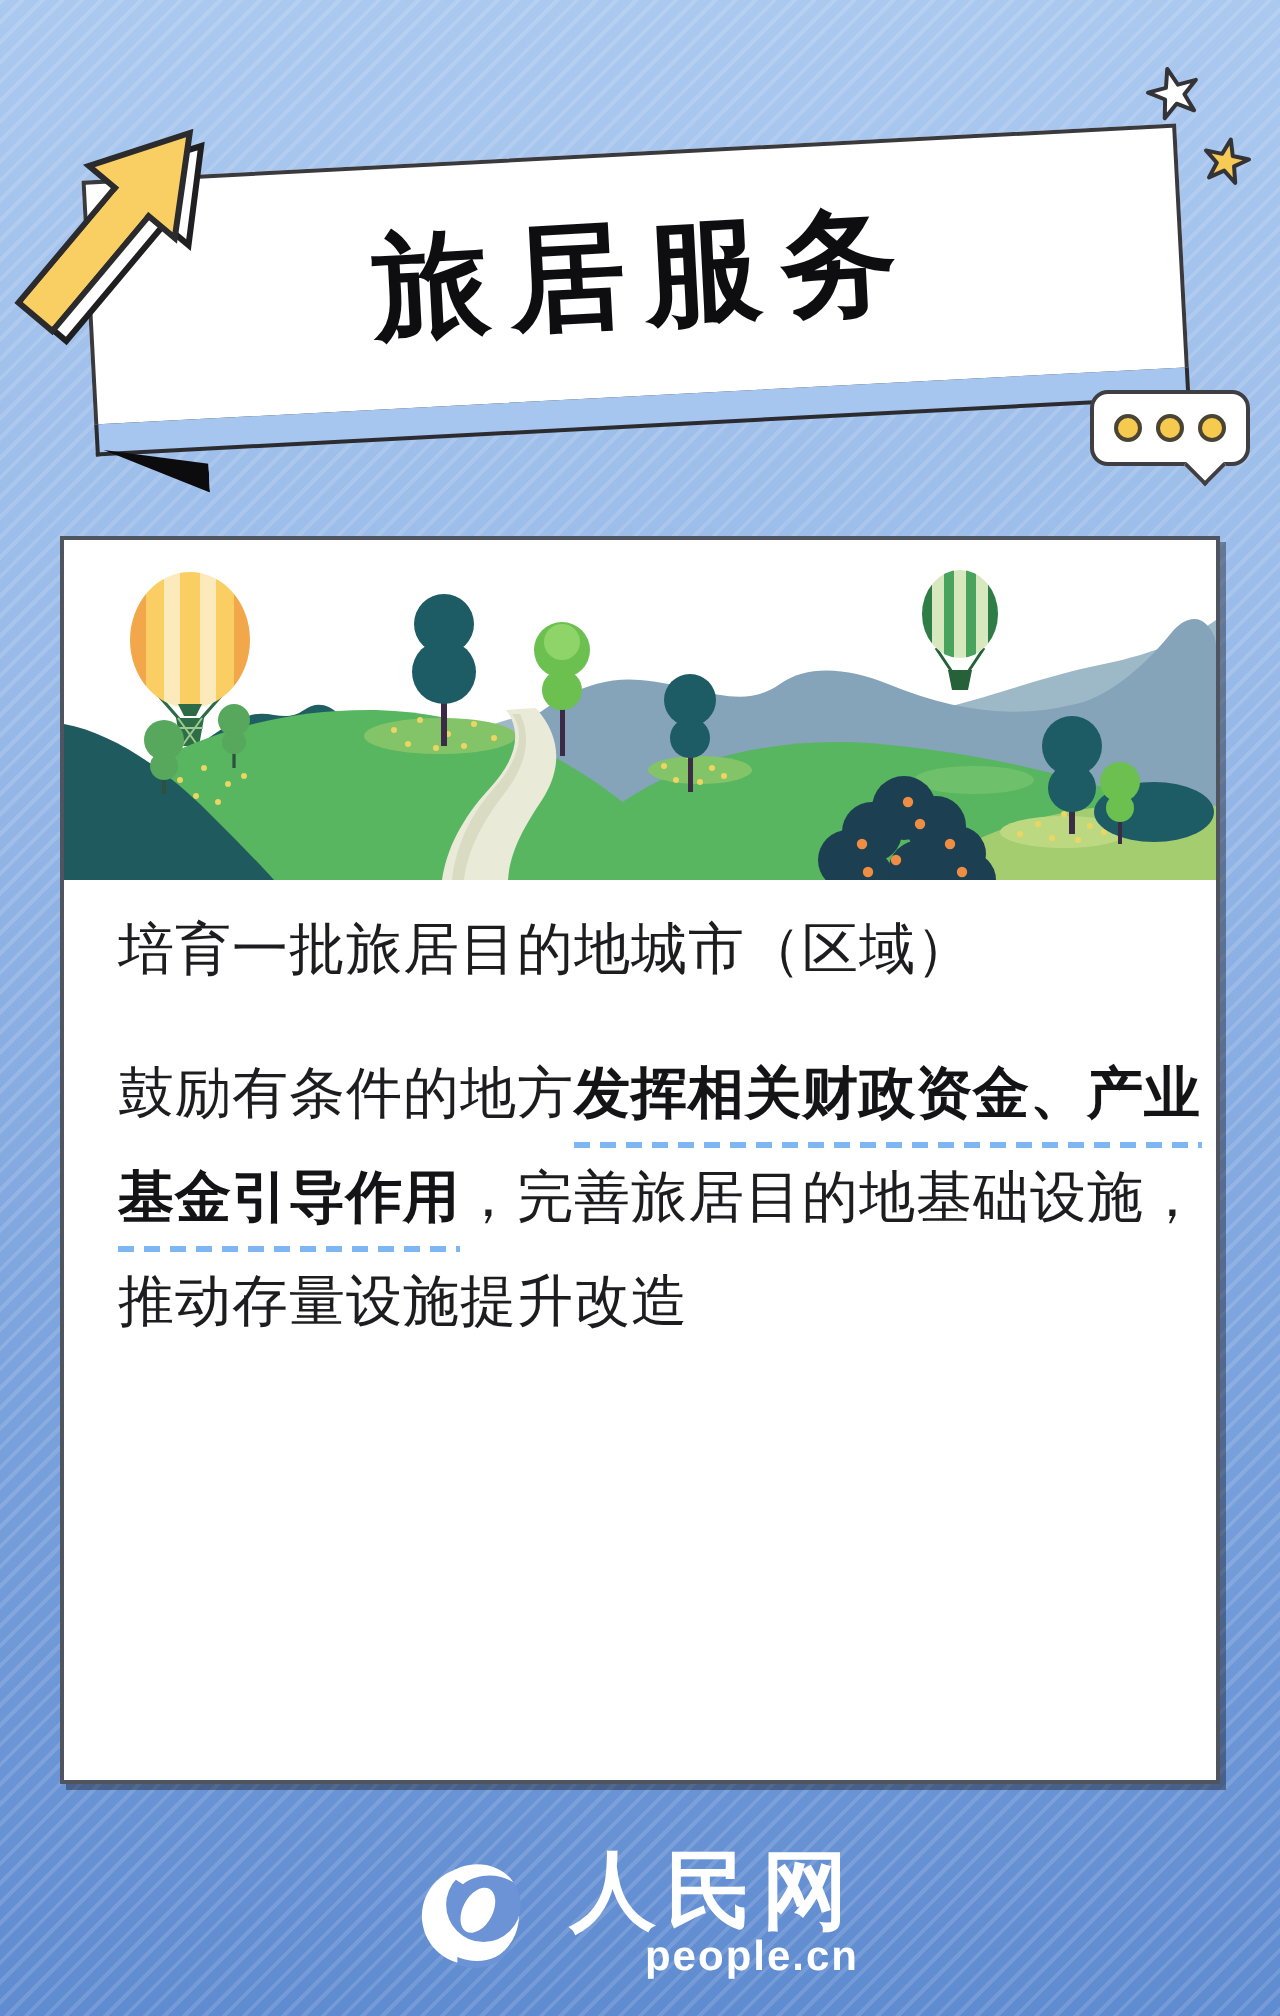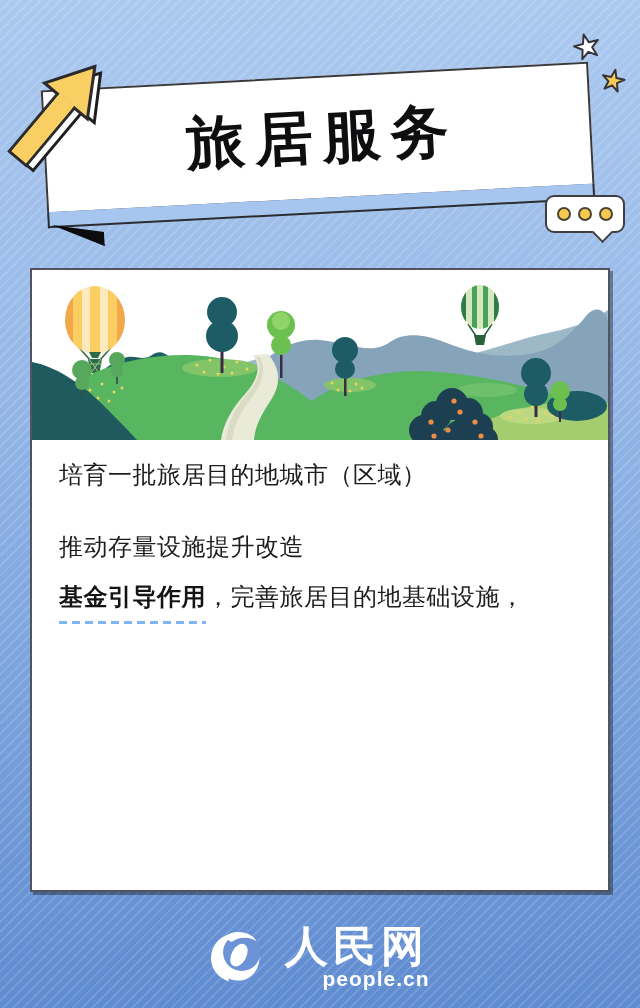--- a/index.html
+++ b/index.html
@@ -52,21 +52,21 @@
   
   .card {
     position:absolute; left:30px; top:268px; width:580px; height:624px;
     background:#ffffff; border:2px solid #50545e;
     box-shadow:3px 3px 0 rgba(32,36,48,0.45);
   }
   .illustration { position:absolute; left:0; top:0; width:576px; height:170px; display:block; }
 
   .card-text { position:absolute; left:27px; right:27px; top:180px; }
   .para { margin-bottom:22px; }
-  .line { font-size:24px; line-height:50px; color:#1d1d1f; white-space:nowrap; letter-spacing:0.5px; }
+  .line { font-size:28px; line-height:50px; color:#1d1d1f; white-space:nowrap; letter-spacing:0.5px; }
   .line .b { font-weight:700; color:#141416; }
   .line .u {
     display:inline-block; padding-bottom:2px;
     background:repeating-linear-gradient(90deg,#7db6f2 0 8px, rgba(0,0,0,0) 8px 13px) left bottom / 100% 3.5px no-repeat;
   }
 
   
   .footer {
     position:absolute; left:0; right:0; top:905px; height:103px;
     display:flex; align-items:center; justify-content:center; gap:18px; color:#fff;
@@ -272,22 +272,23 @@
           <circle cx="449" cy="166" r="2.6"></circle>
       </g>
     </g>
   </svg>
 
   <div class="card-text">
       <div class="para">
         <div class="line"><span>培育一批旅居目的地城市（区域）</span></div>
       </div>
       <div class="para">
+        <div class="line"><span>鼓励有条件的地方</span><span class="b u">发挥相关财政资金、产业</span></div>
+        <div class="line"><span class="b u">基金引导作用</span><span>，完善旅居目的地基础设施，</span></div>
         <div class="line"><span>推动存量设施提升改造</span></div>
-        <div class="line"><span class="b u">基金引导作用</span><span>，完善旅居目的地基础设施，</span></div>
       </div>
       <div class="para">
       </div>
     </div>
 </div>
 
 <div class="footer">
   <svg width="56" height="60" viewBox="0 0 60 64">
     <circle cx="27" cy="33" r="26" fill="#ffffff"></circle>
     <circle cx="34" cy="27" r="20" fill="#6b93d6"></circle>

